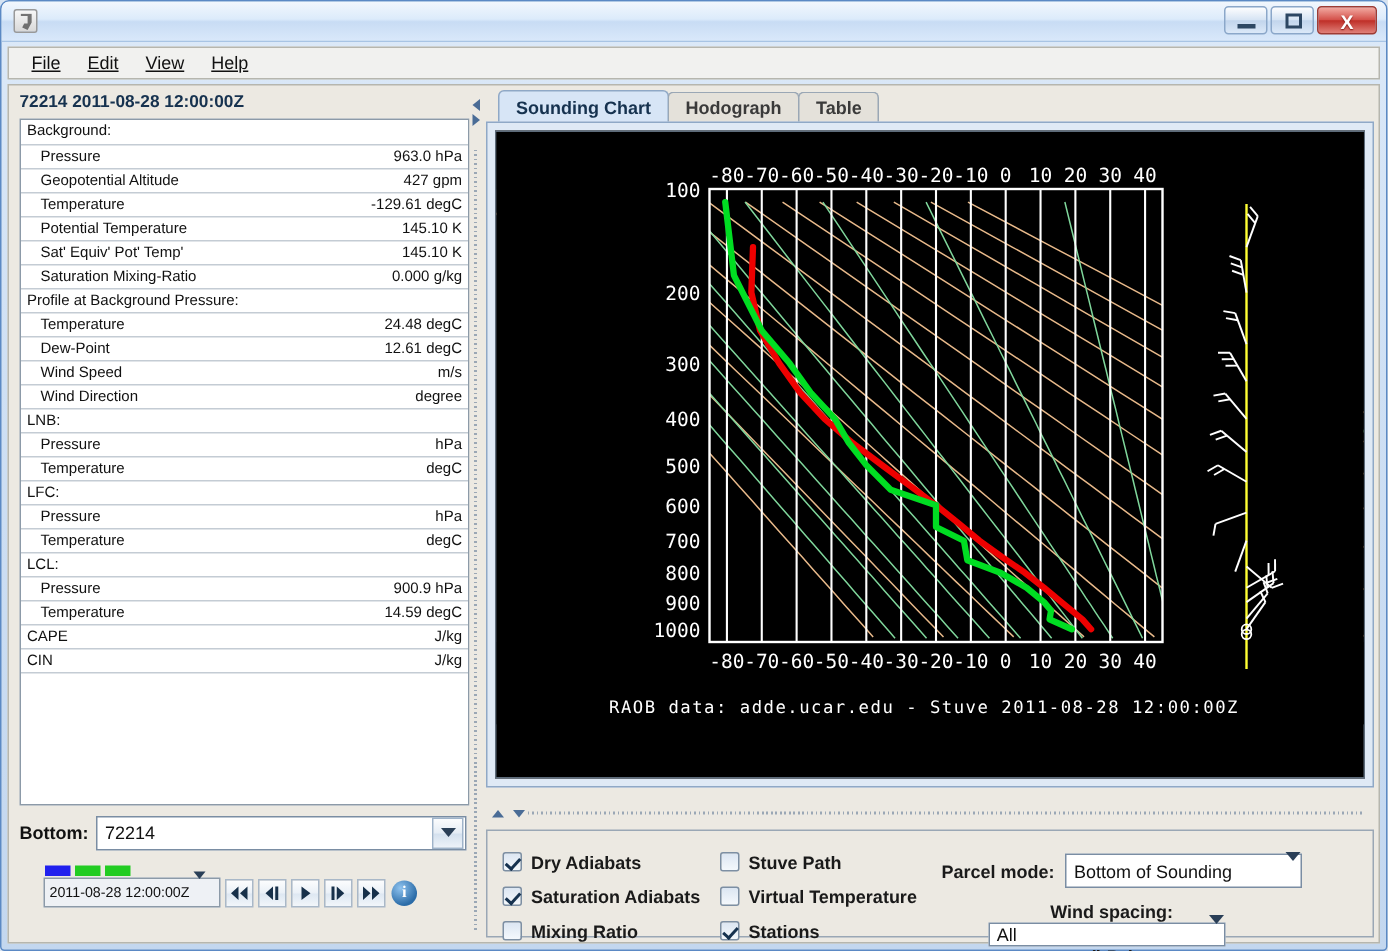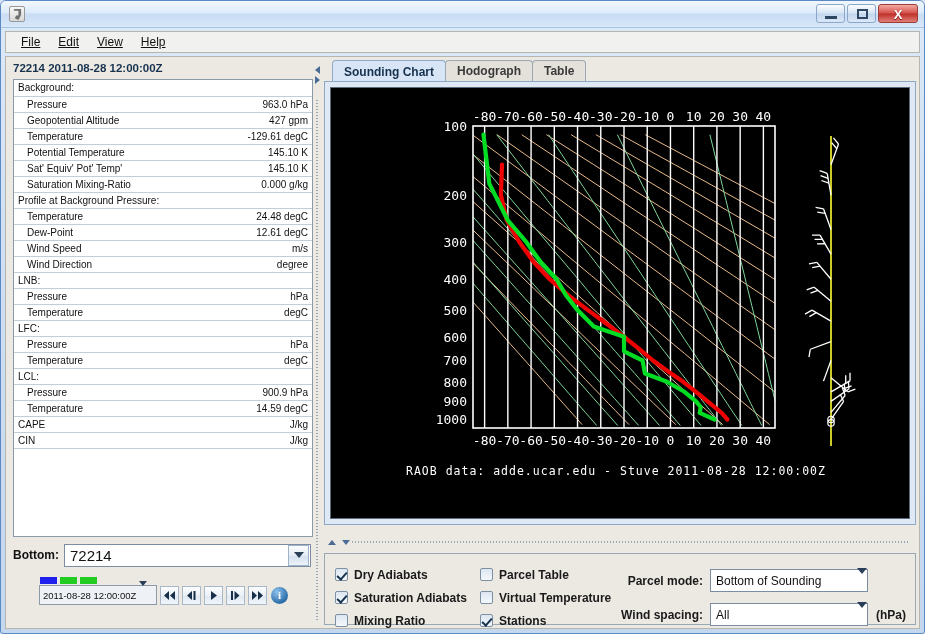--- a/index.html
+++ b/index.html
@@ -78,28 +78,28 @@
   td.v{ text-align:right; }
   .station-row{
     position:absolute; left:4px; bottom:58px; right:2px; height:24px;
     display:flex; align-items:center; gap:5px;
   }
   .lbl{ font-size:12px; font-weight:bold; color:#111; }
   .combo{
     flex:1; height:23px; background:#fff; border:1px solid #7a8da3;
     display:flex; align-items:center; position:relative;
   }
-  .combo .val{ padding-left:5px; font-size:15px; color:#111; flex:1; overflow:hidden; white-space:nowrap;}
+  .combo .val{ padding-left:5px; font-size:12px; color:#111; flex:1; overflow:hidden; white-space:nowrap;}
   .combo .arrowbtn{
     width:21px; height:21px; margin:0 1px 0 0; flex:none;
     background:linear-gradient(to bottom,#fbfcfd,#e4ecf5 50%,#d3e0ee 52%,#eef3f9);
     border:1px solid #9fb3c9; display:flex;align-items:center;justify-content:center;
   }
   .caret{ width:0;height:0;border-left:5px solid transparent;border-right:5px solid transparent;border-top:6px solid #2a3f57;}
-  .time-row{ position:absolute; left:30px; bottom:14px; right:4px; height:34px; }
+  .time-row{ position:absolute; left:20px; bottom:14px; right:4px; height:34px; }
   .colorchips{ display:flex; gap:3px; margin-bottom:1px; margin-left:1px;}
   .chip{ width:17px;height:7px; }
   .time-controls{ display:flex; align-items:center; gap:3px;}
   .timecombo{
     width:118px; height:20px; background:#eef1f5; border:1px solid #8c9aa8;
     display:flex; align-items:center;
   }
   .timecombo .val{ font-size:9.5px; padding-left:3px; flex:1; color:#111; white-space:nowrap;}
   .timecombo .arrowbtn{ width:17px;height:18px; }
   .timecombo .caret{ border-left-width:4px;border-right-width:4px;border-top-width:5px;}
@@ -118,21 +118,21 @@
   .vdivider{ position:absolute; left:307px; top:3px; width:9px; bottom:3px;
      background:#ece9e2 ; }
   .vdots{ position:absolute; left:3px; top:40px; bottom:4px; width:2px;
      background:repeating-linear-gradient(to bottom,#9aa7b5 0 1px,transparent 1px 3px); }
   .vdiv-arrows{ position:absolute; left:0; top:4px; width:9px; height:32px;}
   .tri{ width:0;height:0; margin:2px auto;}
   .tri.l{ border-top:4px solid transparent;border-bottom:4px solid transparent;border-right:5px solid #4a6c96;}
   .tri.r{ border-top:4px solid transparent;border-bottom:4px solid transparent;border-left:5px solid #4a6c96;}
   
   .right-pane{ position:absolute; left:318px; top:3px; right:3px; bottom:3px; }
-  .tabs{ height:22px; display:flex; align-items:flex-start; padding-left:8px; }
+  .tabs{ height:22px; display:flex; align-items:center; padding-left:8px; }
   .tab{
     height:21px; padding:0 11px; font-size:12px; font-weight:bold;
     display:flex;align-items:center;
     border:1px solid #9aa7b5; border-bottom:none;
     border-radius:4px 4px 0 0; margin-right:-1px;
     background:#e4e1da; color:#3a3a3a;
   }
   .tab.active{ background:#d7e5f6; color:#16324f; height:22px; border-color:#8fa8c6;}
   .tabpanel{
     position:absolute; left:0; top:21px; right:0; bottom:100px;
@@ -545,41 +545,41 @@
           </div>
           <div class="cbrow">
             <span class="cb"></span>
             <span class="cbl">Mixing Ratio</span>
           </div>
         </div>
 
         <div class="opt-col" style="left:155px;">
           <div class="cbrow">
             <span class="cb"></span>
-            <span class="cbl">Parcel Table</span>
+            <span class="cbl">Stuve Path</span>
           </div>
           <div class="cbrow">
             <span class="cb"></span>
             <span class="cbl">Virtual Temperature</span>
           </div>
           <div class="cbrow">
             <span class="cb on"></span>
             <span class="cbl">Stations</span>
           </div>
         </div>
 
         <div class="opt-col" style="left:282px; top:13px;">
           <div class="sel-row">
             <span class="sel-label">Parcel mode:</span>
             <div class="sel-box">
               <span class="val">Bottom of Sounding</span>
               <span class="arrowbtn"><i class="caret"></i></span>
             </div>
           </div>
-          <div class="sel-row" style="margin-top:7px;">
+          <div class="sel-row" style="margin-top:7px;flex-direction:column;">
             <span class="sel-label">Wind spacing:</span>
             <div class="sel-box">
               <span class="val">All</span>
               <span class="arrowbtn"><i class="caret"></i></span>
             </div>
             <span class="unit">(hPa)</span>
           </div>
         </div>
       </div>
     </div>

